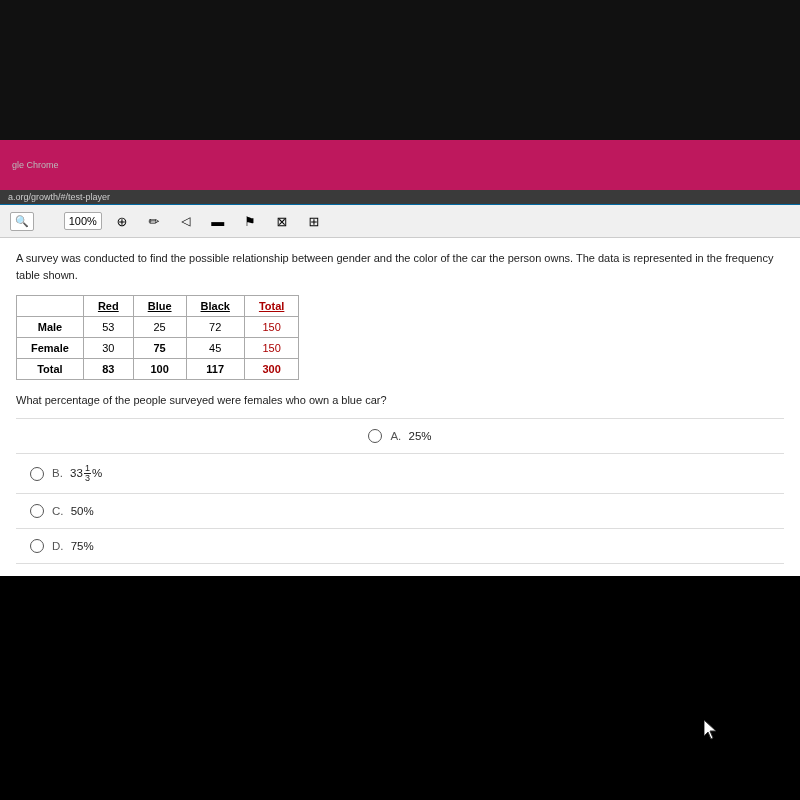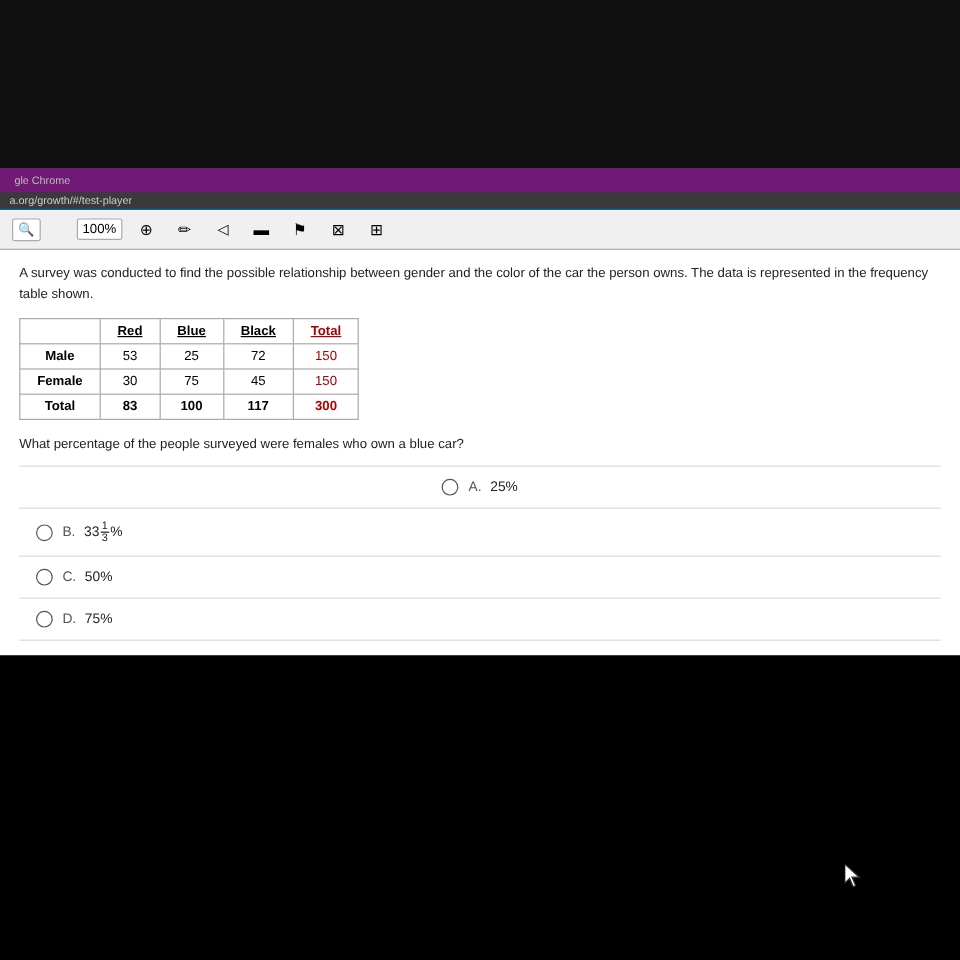--- a/index.html
+++ b/index.html
@@ -16,22 +16,22 @@
     
     .top-dark {
       width: 100%;
       height: 140px;
       background: #111;
     }
 
     
     .browser-chrome {
       width: 100%;
-      background: #701a75;
-      padding: 3px 6px;
+      background: #be185d;
+      padding: 18px 6px;
       font-size: 10px;
       color: #ccc;
     }
 
     .browser-tab {
       display: inline-block;
       font-size: 9px;
       color: #bbb;
       padding: 2px 6px;
     }
@@ -199,21 +199,21 @@
     .fraction .num {
       border-bottom: 1px solid #222;
       padding: 0 1px;
     }
 
     .fraction .den {
       padding: 0 1px;
     }
 
     .main-wrapper {
-      background: #0c4a6e;
+      background: #fdba74;
       width: 100%;
     }
 
     
     .cursor {
       position: absolute;
       bottom: 60px;
       right: 80px;
       width: 16px;
       height: 20px;
@@ -281,21 +281,21 @@
         <tr>
           <td class="row-header">Male</td>
           <td>53</td>
           <td>25</td>
           <td>72</td>
           <td style="color:#a00;">150</td>
         </tr>
         <tr>
           <td class="row-header">Female</td>
           <td>30</td>
-          <td style="font-weight:normal;">75</td>
+          <td style="font-weight:bold;">75</td>
           <td>45</td>
           <td style="color:#a00;">150</td>
         </tr>
         <tr class="total-row">
           <td class="row-header">Total</td>
           <td>83</td>
           <td>100</td>
           <td>117</td>
           <td style="color:#a00;">300</td>
         </tr>

